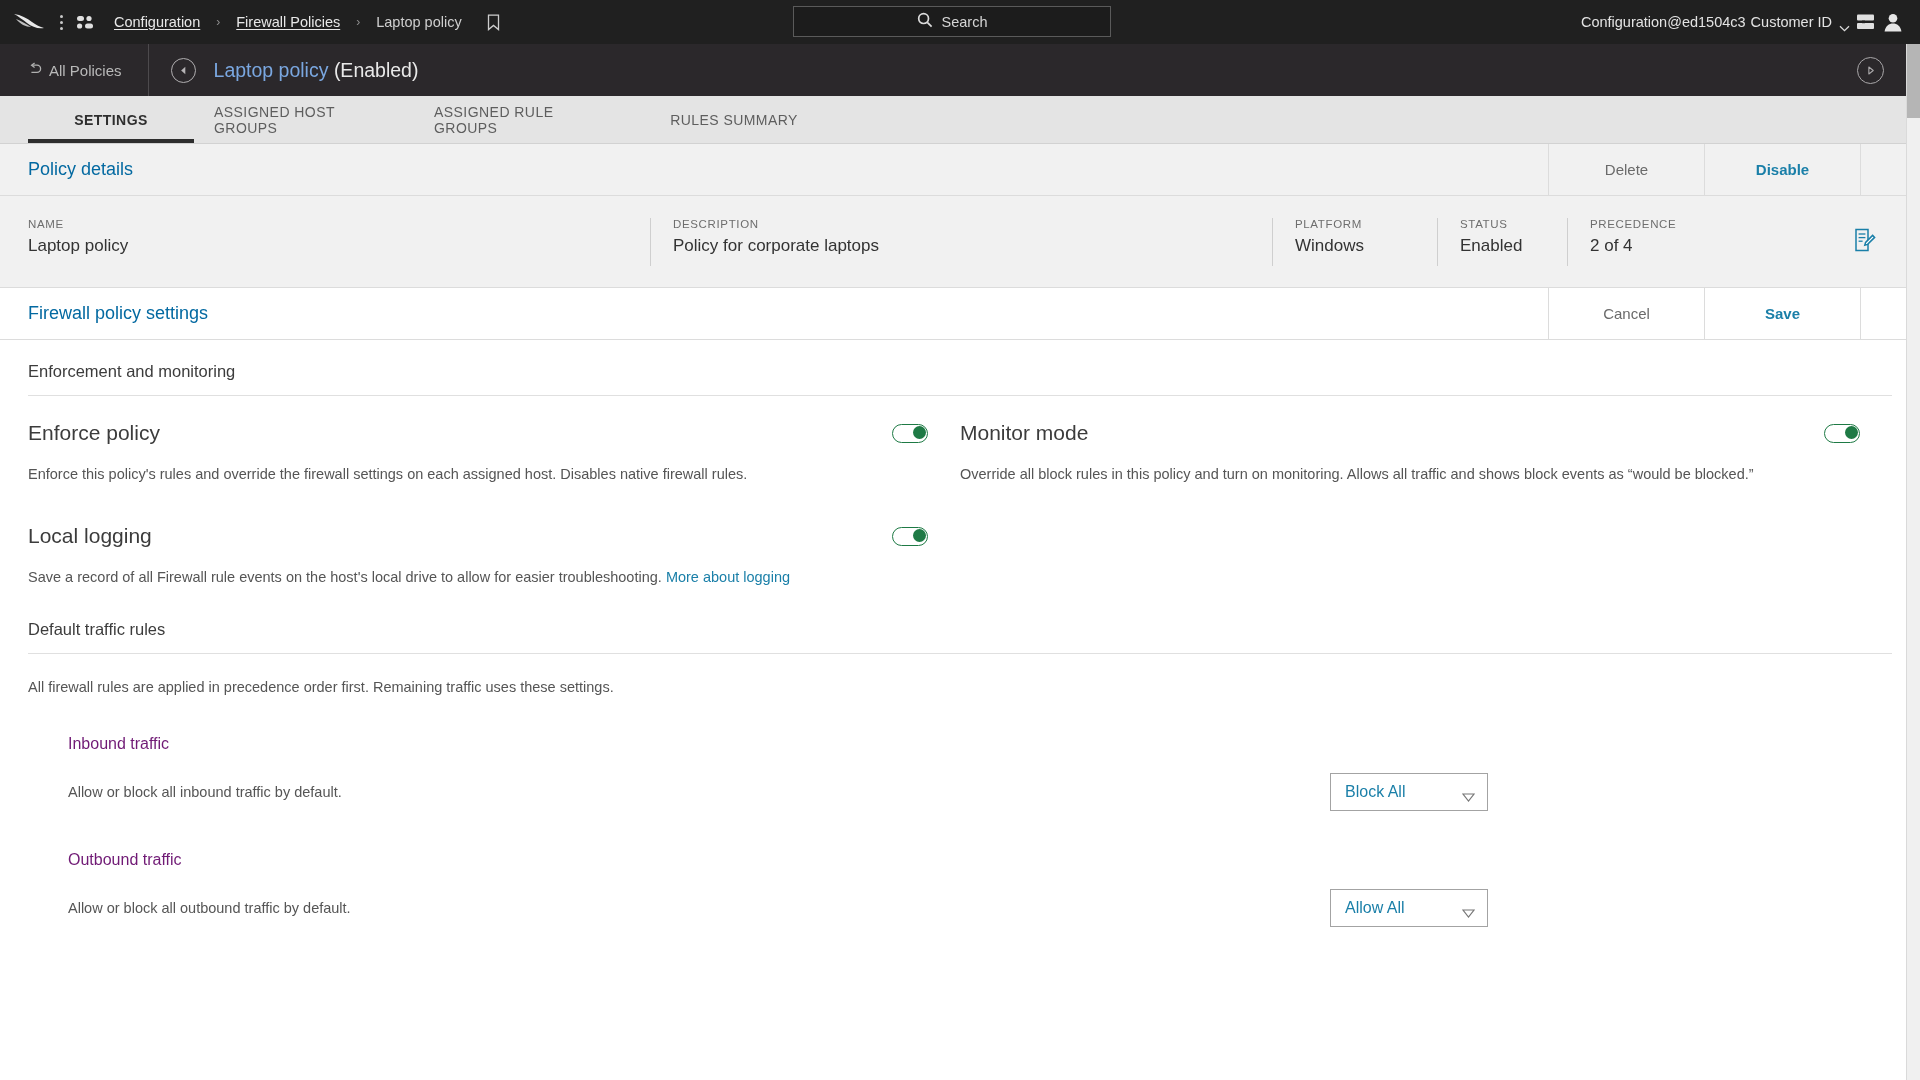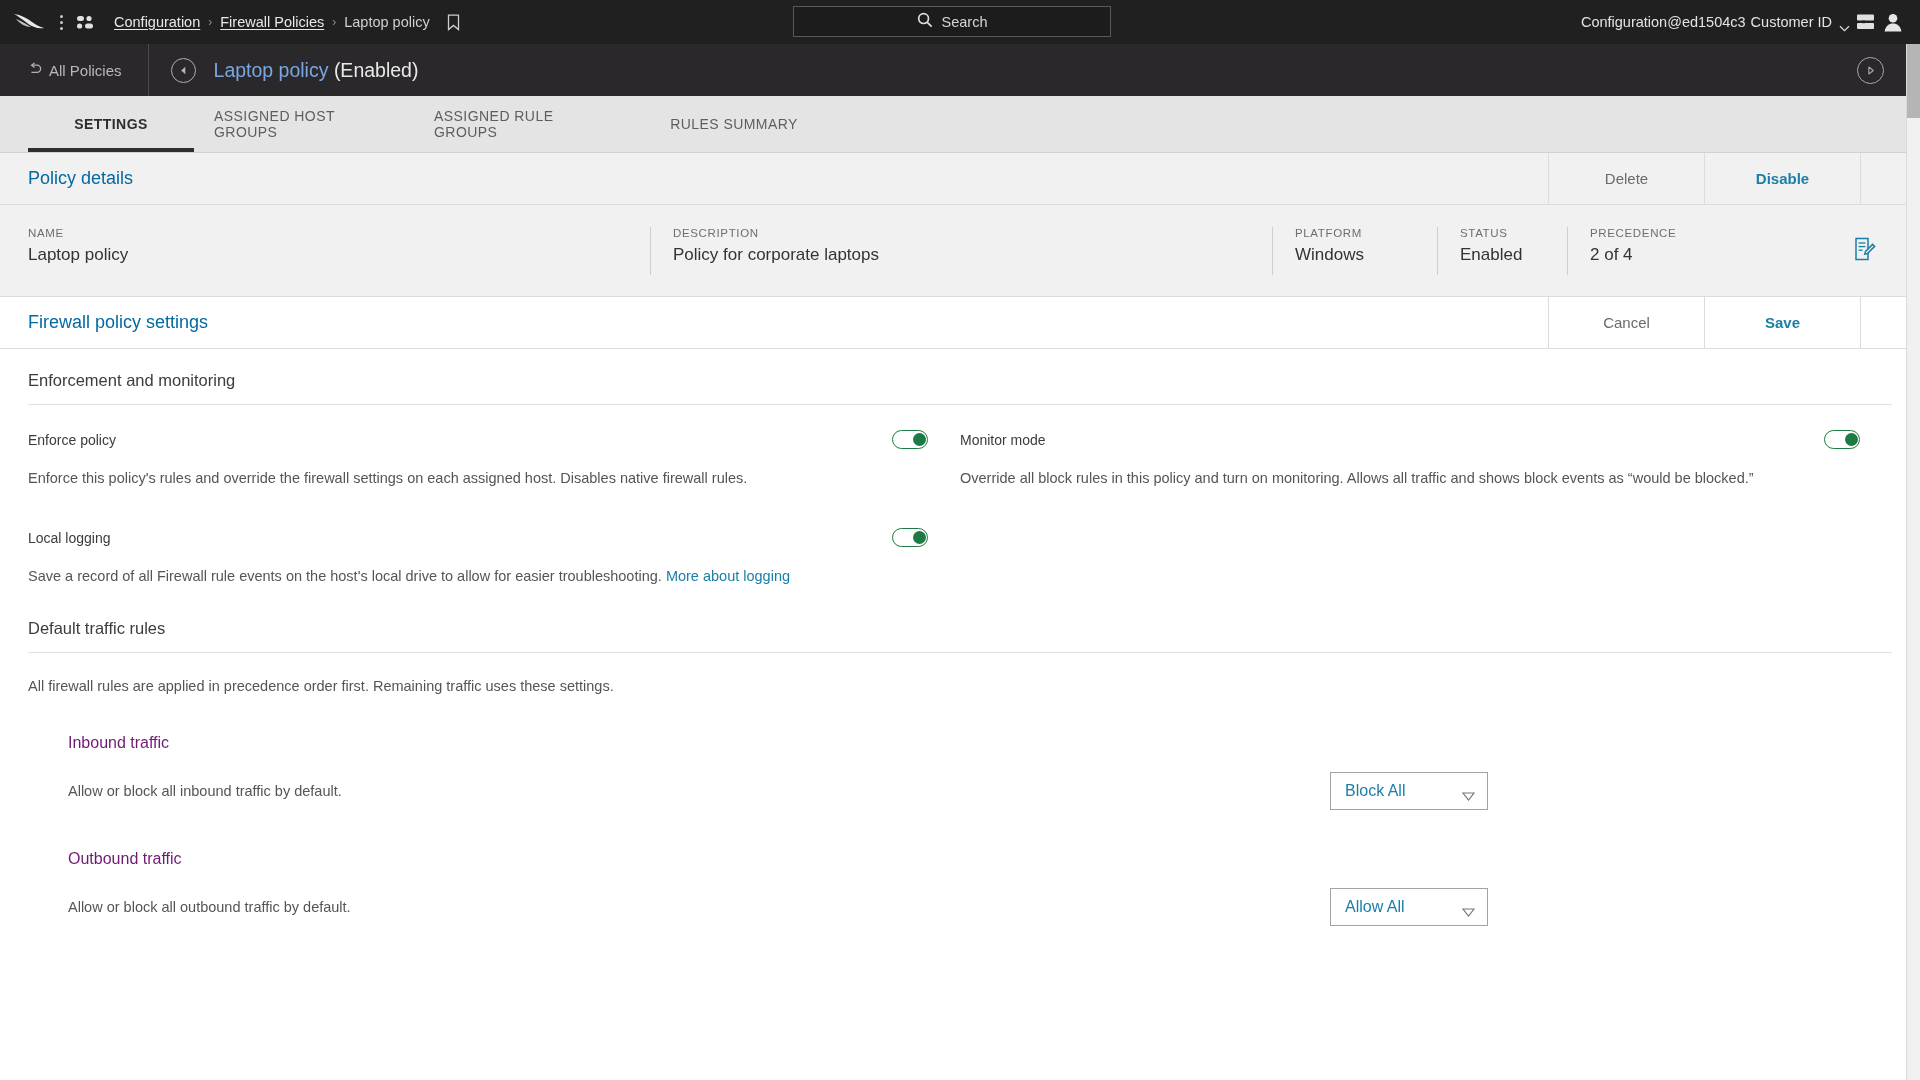--- a/index.html
+++ b/index.html
@@ -20,21 +20,21 @@
     position: relative;
   }
   .falcon-logo { width: 34px; height: 22px; flex: none; margin-right: 6px; }
   .kebab {
     width: 18px; height: 22px; display: flex; flex-direction: column;
     align-items: center; justify-content: center; gap: 3px; flex: none;
     margin-right: 4px; cursor: pointer;
   }
   .kebab i { width: 3px; height: 3px; background: #c9c9c9; border-radius: 50%; display: block; }
   .grid-icon { width: 26px; height: 22px; flex: none; margin-right: 14px; cursor: pointer; }
-  .breadcrumb { display: flex; align-items: center; font-size: 14.5px; color: #e6e6e6; gap: 8px; }
+  .breadcrumb { display: flex; align-items: center; font-size: 14.5px; color: #e6e6e6; gap: 16px; }
   .breadcrumb a { color: #e8e8e8; text-decoration: underline; text-underline-offset: 2px; cursor: pointer; }
   .breadcrumb .sep { color: #8e8e8e; font-size: 12px; }
   .breadcrumb .current { color: #cfcfcf; }
   .bookmark-icon { margin-left: 9px; width: 13px; height: 17px; cursor: pointer; }
 
   .searchbox {
     position: absolute; left: 793px; top: 6px;
     width: 318px; height: 31px;
     border: 1px solid #5a5a5a; background: #1c1c1c;
     display: flex; align-items: center; justify-content: center; gap: 9px;
@@ -68,21 +68,21 @@
   .policy-title { font-size: 19.5px; color: #7aa7e0; }
   .policy-title .state { color: #e9e9e9; }
   .play-circle {
     position: absolute; right: 36px; top: 13px;
     width: 27px; height: 27px; border: 1.4px solid #a9a7a9; border-radius: 50%;
     display: flex; align-items: center; justify-content: center; cursor: pointer;
   }
 
   
   .tabsbar {
-    height: 57px; background: #e4e4e4;
+    height: 48px; background: #e4e4e4;
     display: flex; align-items: stretch; padding-left: 28px;
     border-bottom: 1px solid #d2d2d2;
   }
   .tab {
     display: flex; align-items: center; justify-content: center;
     font-size: 14px; letter-spacing: .45px; color: #5e5e5e;
     padding: 0 20px; cursor: pointer; position: relative;
   }
   .tab.active { color: #2e2e2e; font-weight: 600; }
   .tab.active::after {
@@ -132,21 +132,21 @@
     font-size: 16.5px; color: #3c3c3c; padding: 22px 0 14px 0;
     border-bottom: 1px solid #e0e0e0;
   }
   .twocol { display: flex; }
   .col { width: 50%; position: relative; padding-right: 32px; }
 
   .rowlabel {
     display: flex; align-items: center; justify-content: space-between;
     padding: 25px 0 0 0;
   }
-  .rowlabel .lbl { font-size: 14px; color: #3c3c3c; }
+  .rowlabel .lbl { font-size: 21px; color: #3c3c3c; }
   .helptext {
     font-size: 14.5px; color: #555; line-height: 1.62; margin-top: 18px;
     max-width: 880px;
   }
   .helptext a { color: #1a7fa8; text-decoration: none; }
 
   
   .toggle {
     width: 36px; height: 19px; border-radius: 11px;
     border: 1.6px solid #1e7a45; background: #fff;

